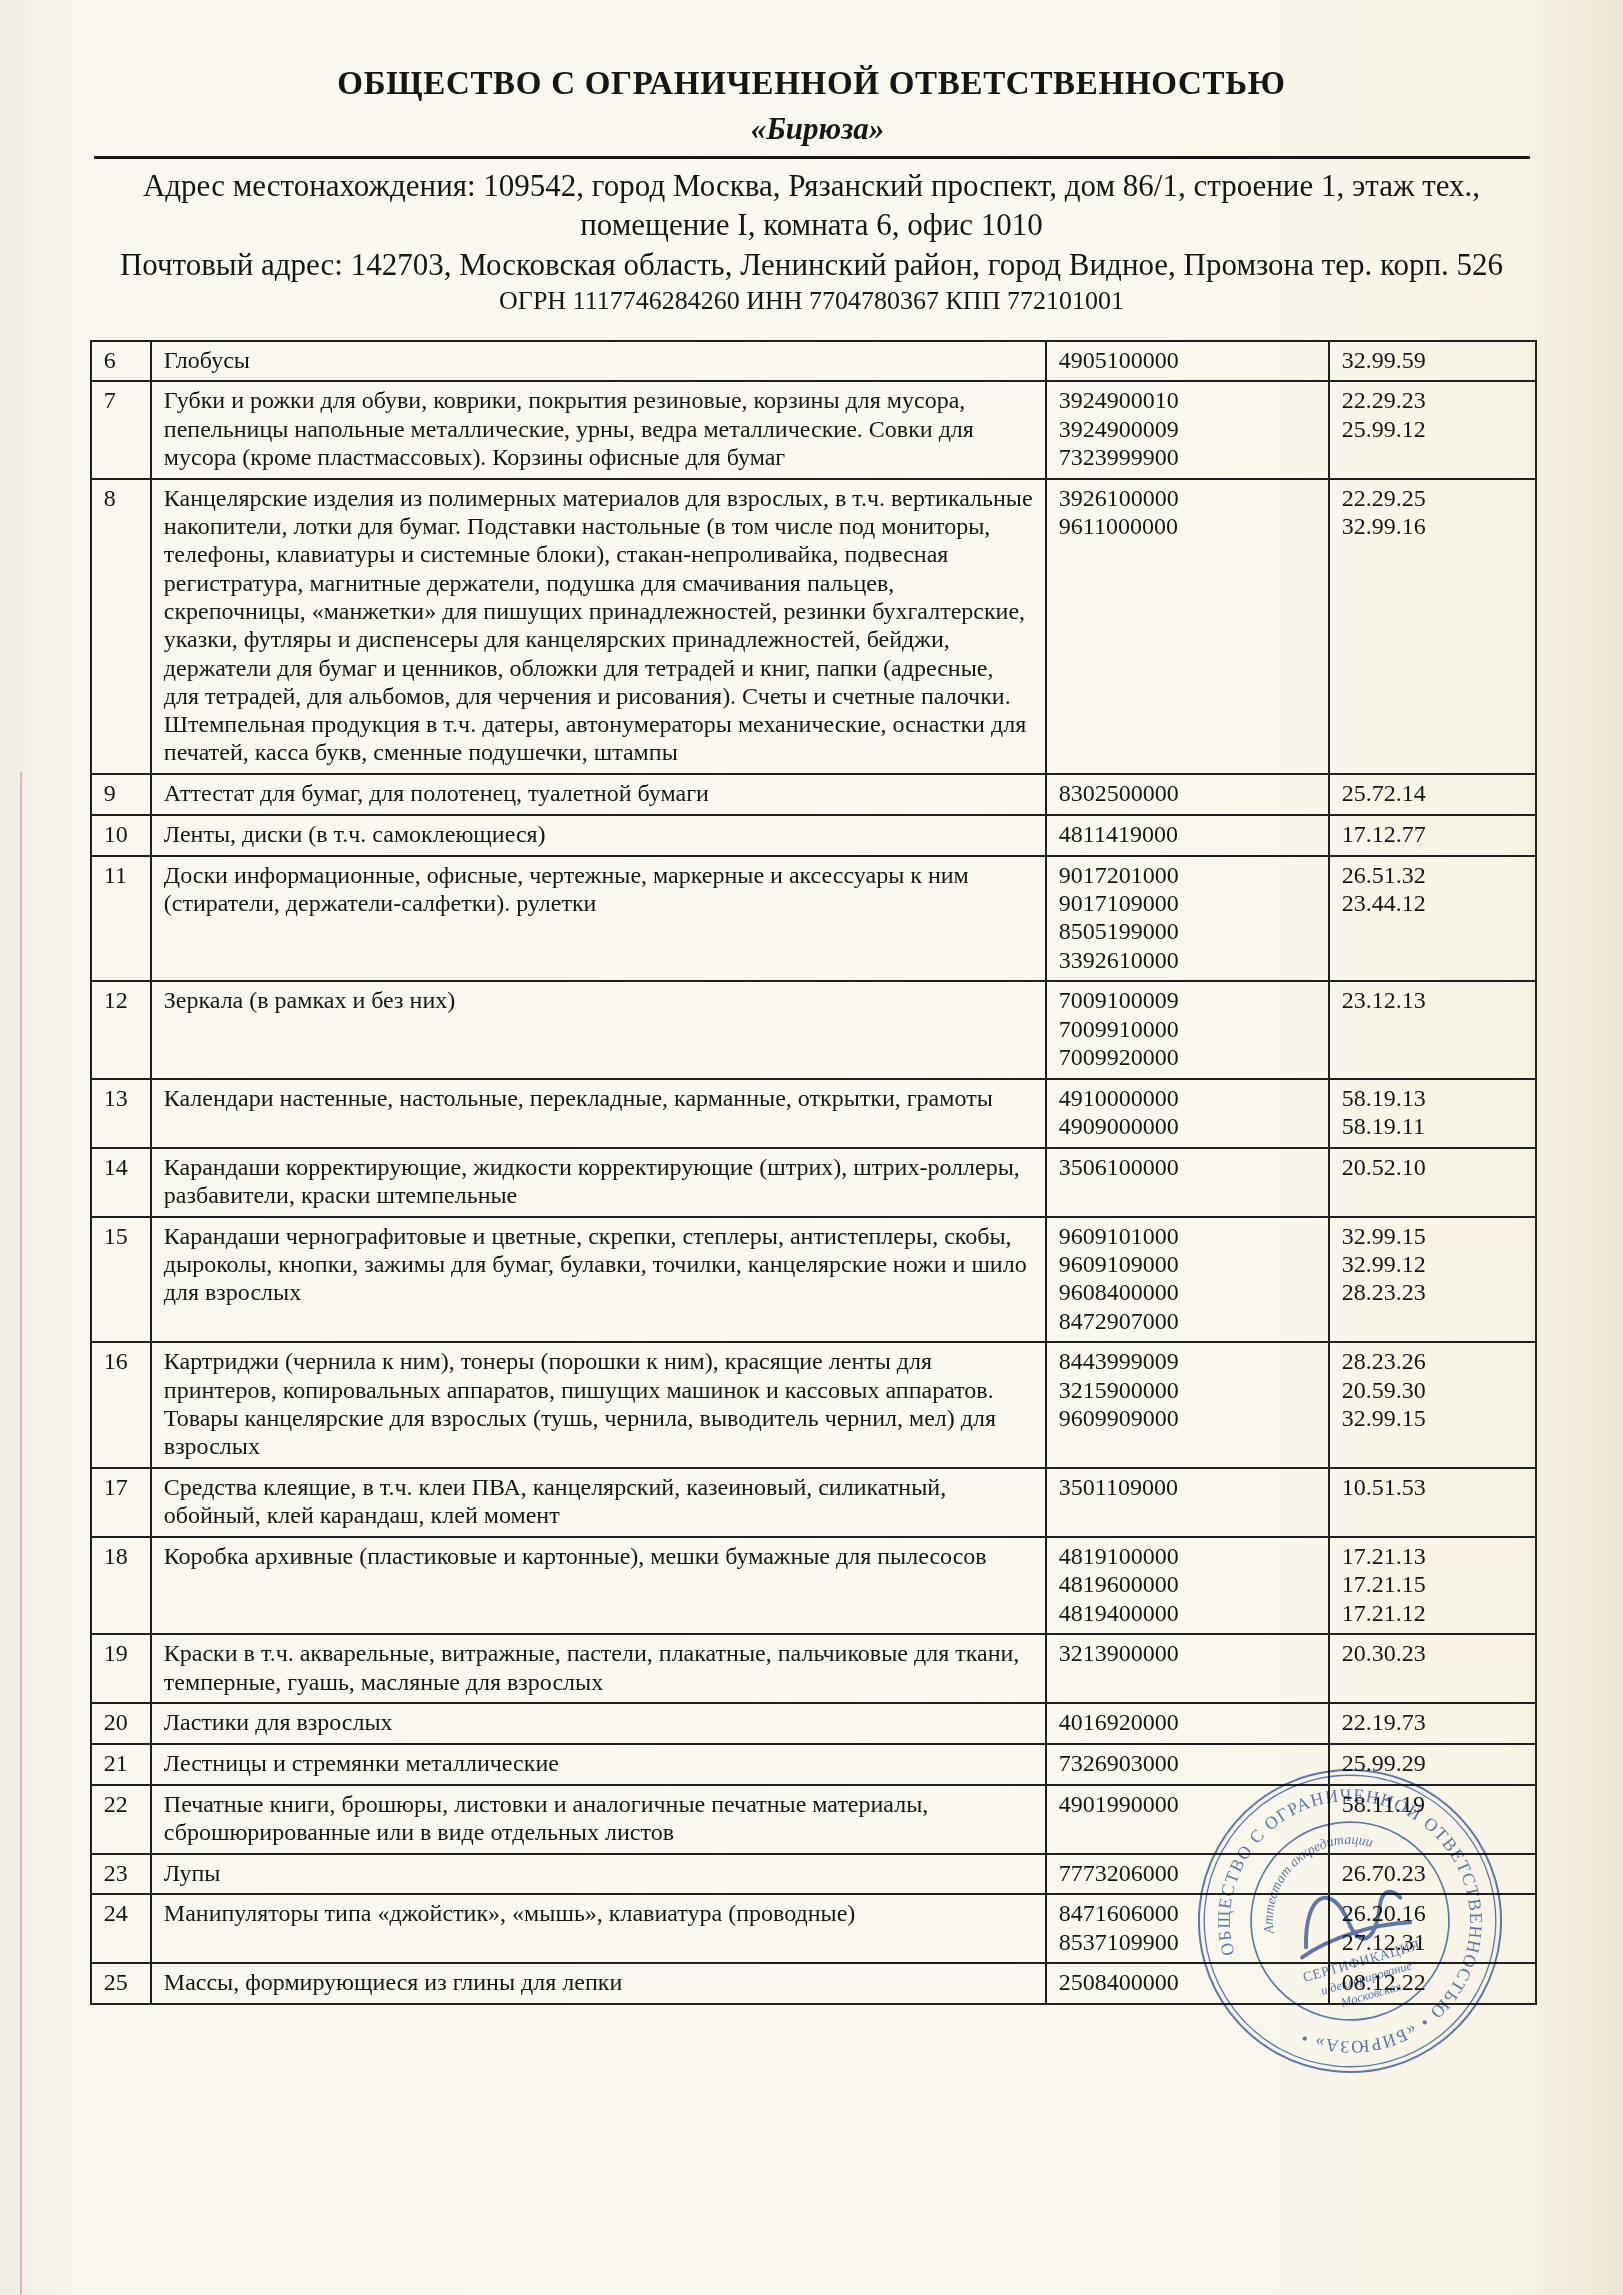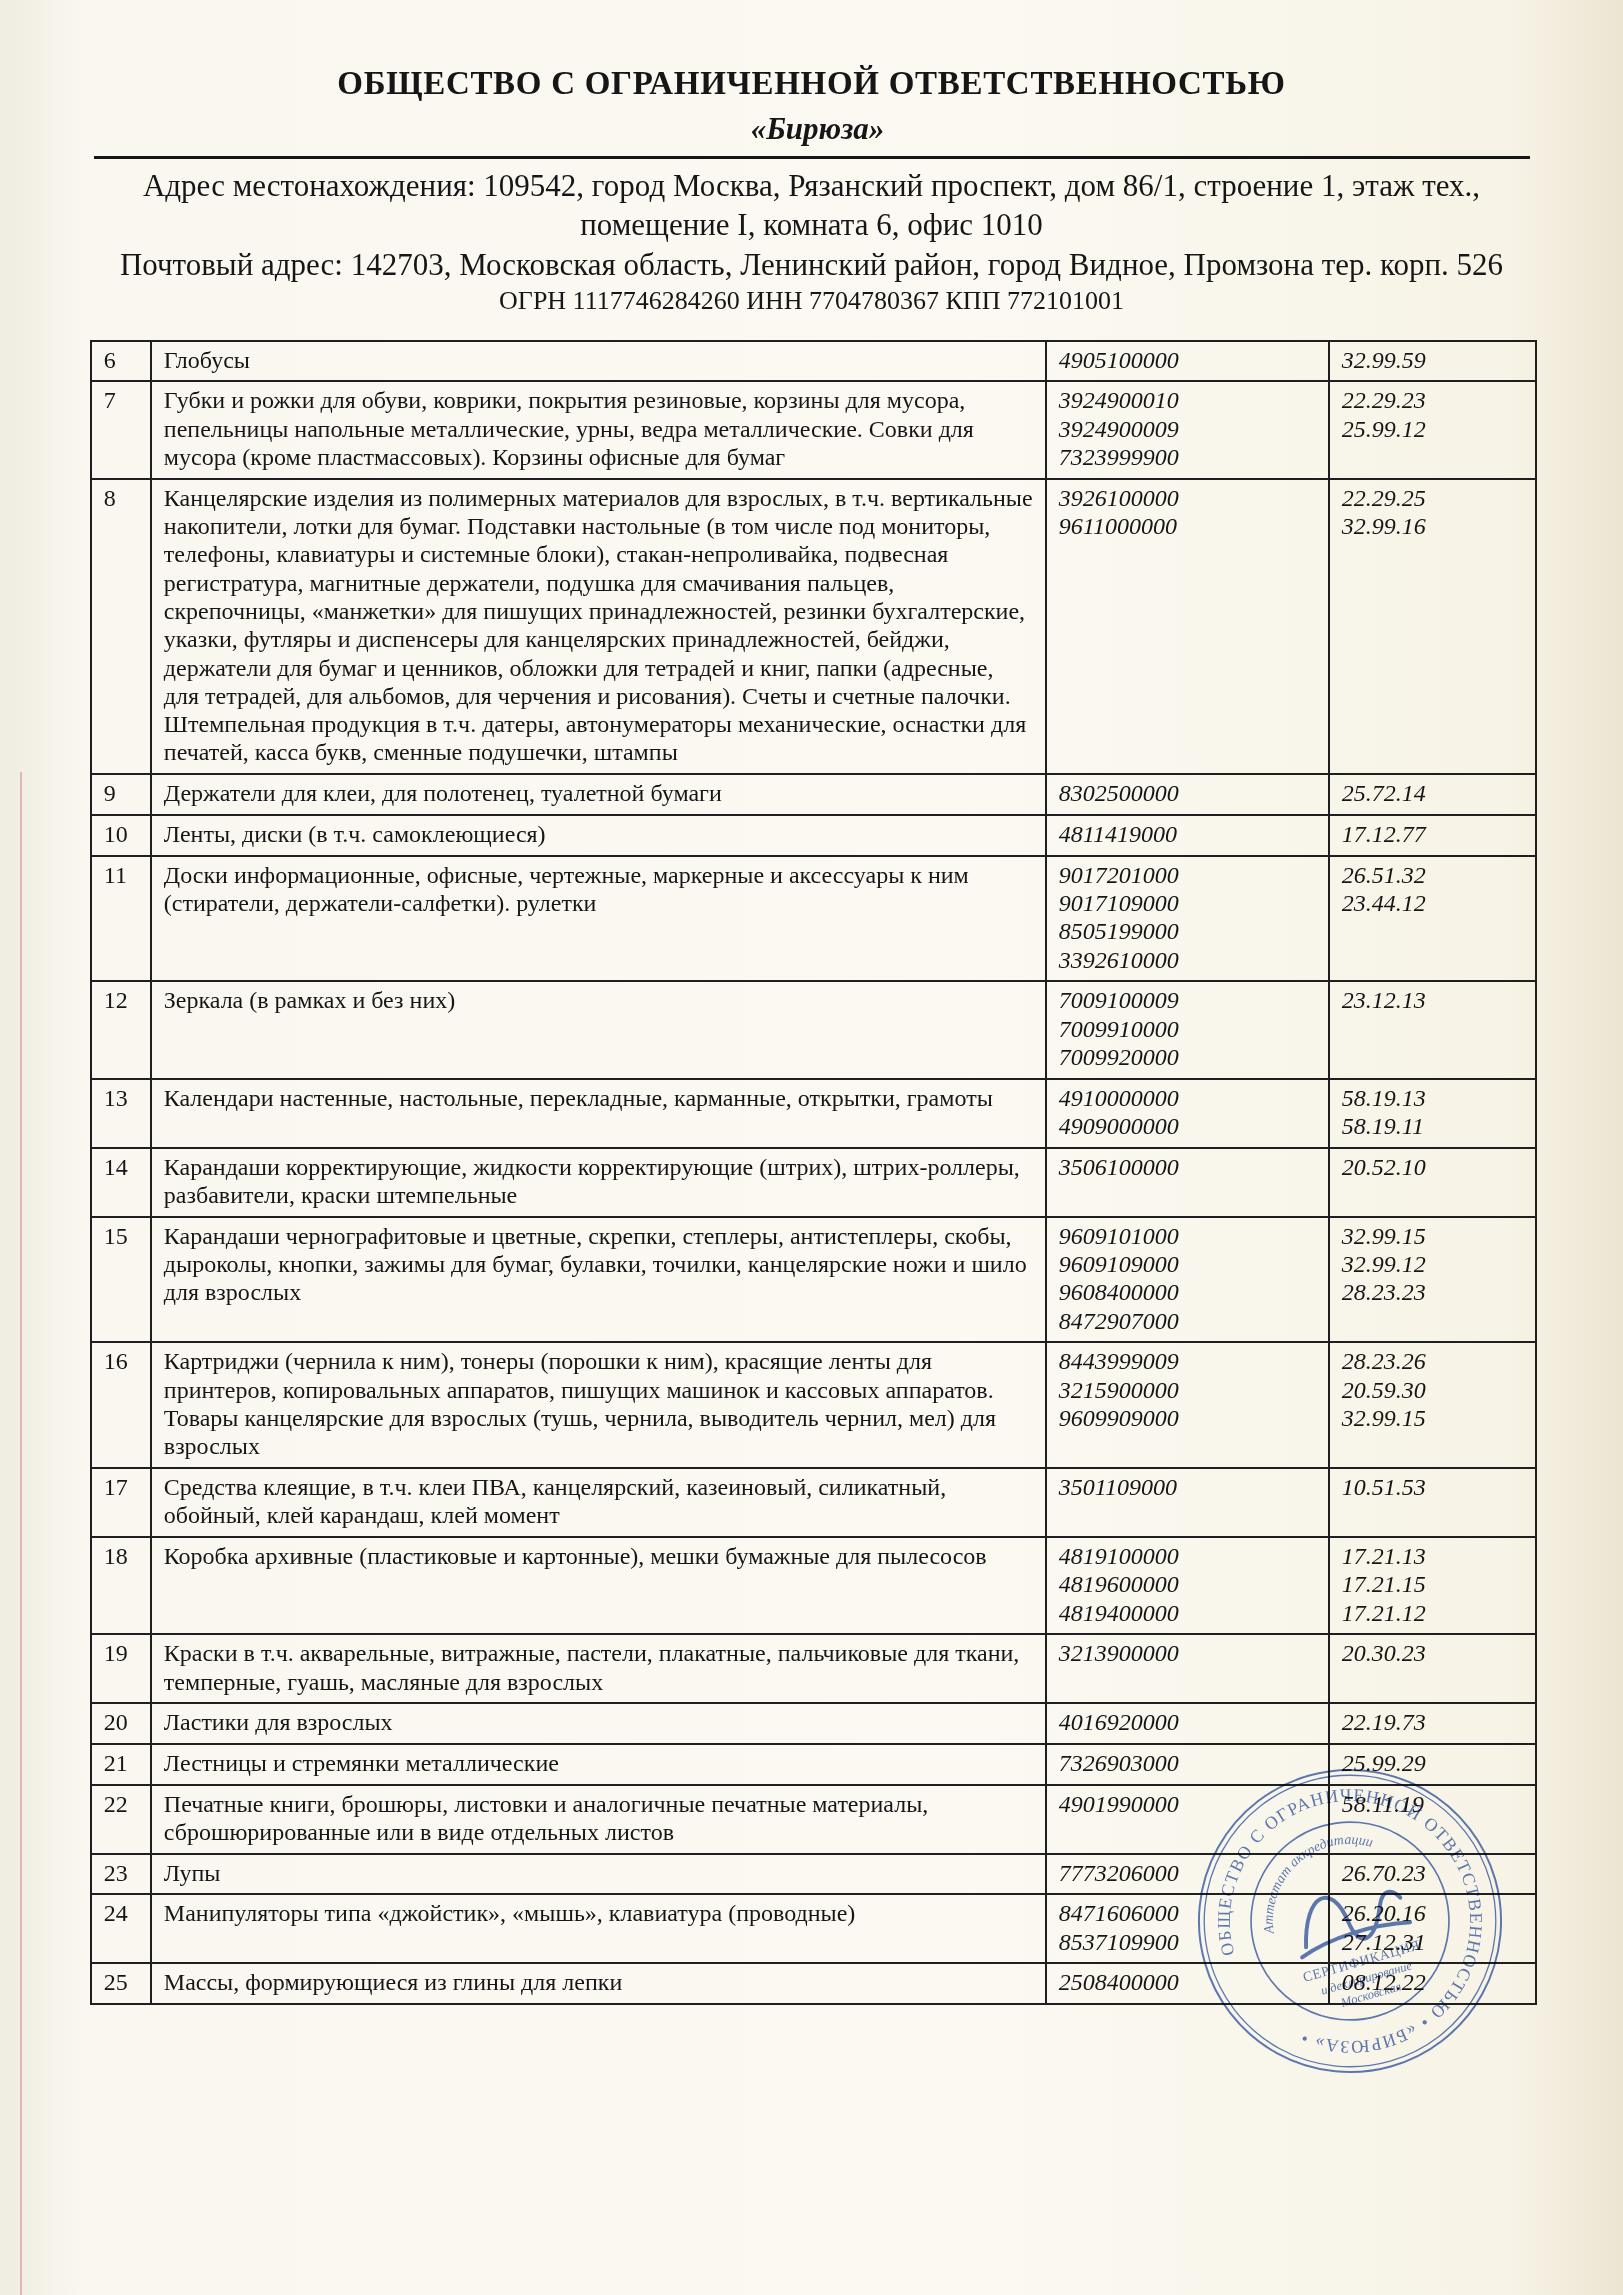--- a/index.html
+++ b/index.html
@@ -20,21 +20,21 @@
   table.products{
     table-layout:fixed;border-collapse:collapse;
     width:1444px;margin:22px 0 0 90px;
     font-size:24px;line-height:1.18;
   }
   table.products td{
     border:2px solid #1f1f1f;vertical-align:top;
     padding:3.9px 10.5px 6.5px 11.8px;
   }
   td.col-num{padding-left:14.4px;}
-  td.col-codes,td.col-okpd{white-space:pre-line;font-style:italic;}
+  td.col-codes,td.col-okpd{white-space:pre-line;}
   .stamp{
     position:absolute;left:1195px;top:1766px;width:310px;height:310px;
     mix-blend-mode:multiply;opacity:.82;transform:rotate(-16deg);
   }
   .stamp text{font-family:"Liberation Serif","DejaVu Serif",serif;}
 </style>
 </head>
 <body>
 
 <div class="page">
@@ -79,21 +79,21 @@
         <tr>
           <td class="col-num">8</td>
           <td class="col-desc">Канцелярские изделия из полимерных материалов для взрослых, в т.ч. вертикальные накопители, лотки для бумаг. Подставки настольные (в том числе под мониторы, телефоны, клавиатуры и системные блоки), стакан-непроливайка, подвесная регистратура, магнитные держатели, подушка для смачивания пальцев, скрепочницы, «манжетки» для пишущих принадлежностей, резинки бухгалтерские, указки, футляры и диспенсеры для канцелярских принадлежностей, бейджи, держатели для бумаг и ценников, обложки для тетрадей и книг, папки (адресные, для тетрадей, для альбомов, для черчения и рисования). Счеты и счетные палочки. Штемпельная продукция в т.ч. датеры, автонумераторы механические, оснастки для печатей, касса букв, сменные подушечки, штампы</td>
           <td class="col-codes">3926100000
 9611000000</td>
           <td class="col-okpd">22.29.25
 32.99.16</td>
         </tr>
         <tr>
           <td class="col-num">9</td>
-          <td class="col-desc">Держатели для клеи, для полотенец, туалетной бумаги</td>
+          <td class="col-desc">Аттестат для бумаг, для полотенец, туалетной бумаги</td>
           <td class="col-codes">8302500000</td>
           <td class="col-okpd">25.72.14</td>
         </tr>
         <tr>
           <td class="col-num">10</td>
           <td class="col-desc">Ленты, диски (в т.ч. самоклеющиеся)</td>
           <td class="col-codes">4811419000</td>
           <td class="col-okpd">17.12.77</td>
         </tr>
         <tr>

